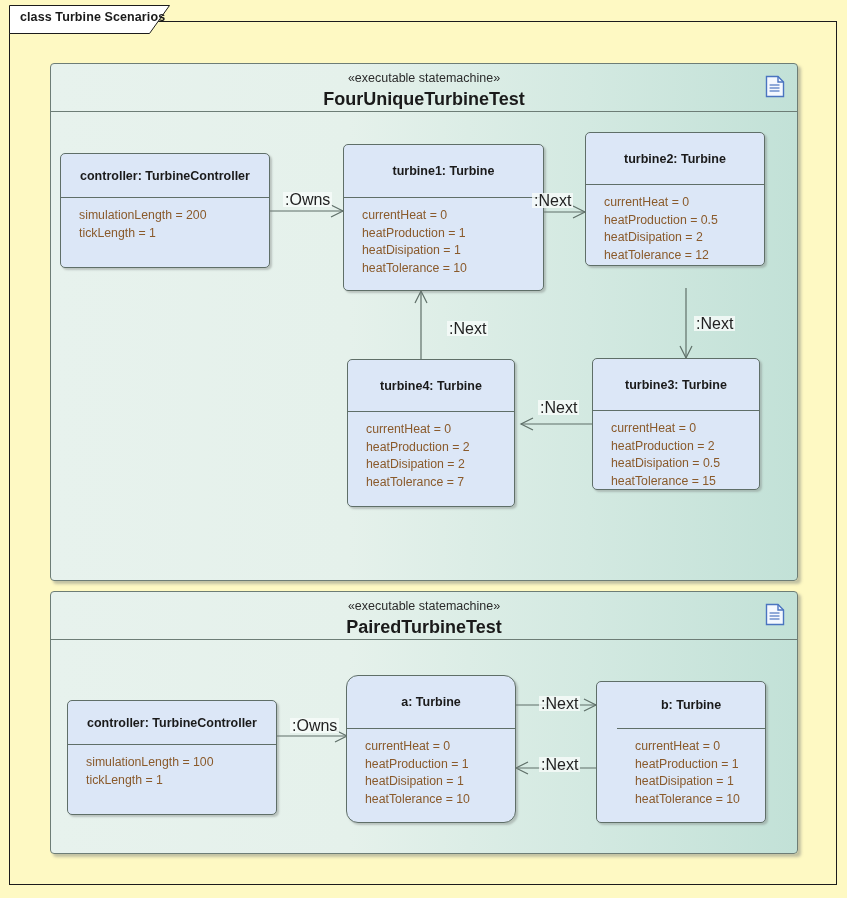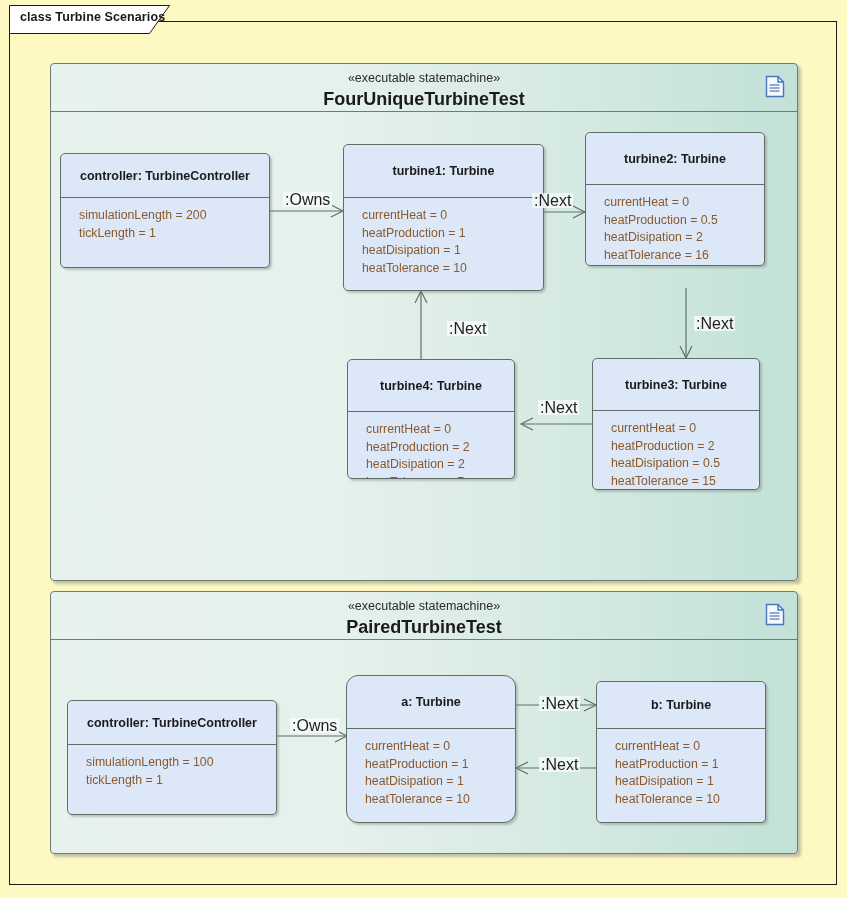--- a/index.html
+++ b/index.html
@@ -230,35 +230,35 @@
       <div class="attr">heatTolerance = 10</div>
     </div>
   </div>
 
   <div class="node" style="left:585px; top:132px; width:180px; height:134px;">
     <div class="node-title" style="height:52px;">turbine2: Turbine</div>
     <div class="node-attrs">
       <div class="attr">currentHeat = 0</div>
       <div class="attr">heatProduction = 0.5</div>
       <div class="attr">heatDisipation = 2</div>
-      <div class="attr">heatTolerance = 16</div>
+      <div class="attr">heatTolerance = 12</div>
     </div>
   </div>
 
   <div class="node" style="left:592px; top:358px; width:168px; height:132px;">
     <div class="node-title" style="height:52px;">turbine3: Turbine</div>
     <div class="node-attrs">
       <div class="attr">currentHeat = 0</div>
       <div class="attr">heatProduction = 2</div>
       <div class="attr">heatDisipation = 0.5</div>
       <div class="attr">heatTolerance = 15</div>
     </div>
   </div>
 
-  <div class="node" style="left:347px; top:359px; width:168px; height:120px;">
+  <div class="node" style="left:347px; top:359px; width:168px; height:148px;">
     <div class="node-title" style="height:52px;">turbine4: Turbine</div>
     <div class="node-attrs">
       <div class="attr">currentHeat = 0</div>
       <div class="attr">heatProduction = 2</div>
       <div class="attr">heatDisipation = 2</div>
       <div class="attr">heatTolerance = 7</div>
     </div>
   </div>
 
   <span class="conn-label" style="left:283px; top:192px;">:Owns</span>
@@ -305,21 +305,21 @@
   <div class="node" style="left:346px; top:675px; width:170px; height:148px;border-radius:12px;">
     <div class="node-title" style="height:53px;">a: Turbine</div>
     <div class="node-attrs">
       <div class="attr">currentHeat = 0</div>
       <div class="attr">heatProduction = 1</div>
       <div class="attr">heatDisipation = 1</div>
       <div class="attr">heatTolerance = 10</div>
     </div>
   </div>
 
-  <div class="node" style="left:596px; top:681px; width:170px; height:142px;">
+  <div class="node" style="left:596px; top:681px; width:170px; height:142px;padding-left:20px;">
     <div class="node-title" style="height:47px;">b: Turbine</div>
     <div class="node-attrs">
       <div class="attr">currentHeat = 0</div>
       <div class="attr">heatProduction = 1</div>
       <div class="attr">heatDisipation = 1</div>
       <div class="attr">heatTolerance = 10</div>
     </div>
   </div>
 
   <span class="conn-label" style="left:290px; top:718px;">:Owns</span>

